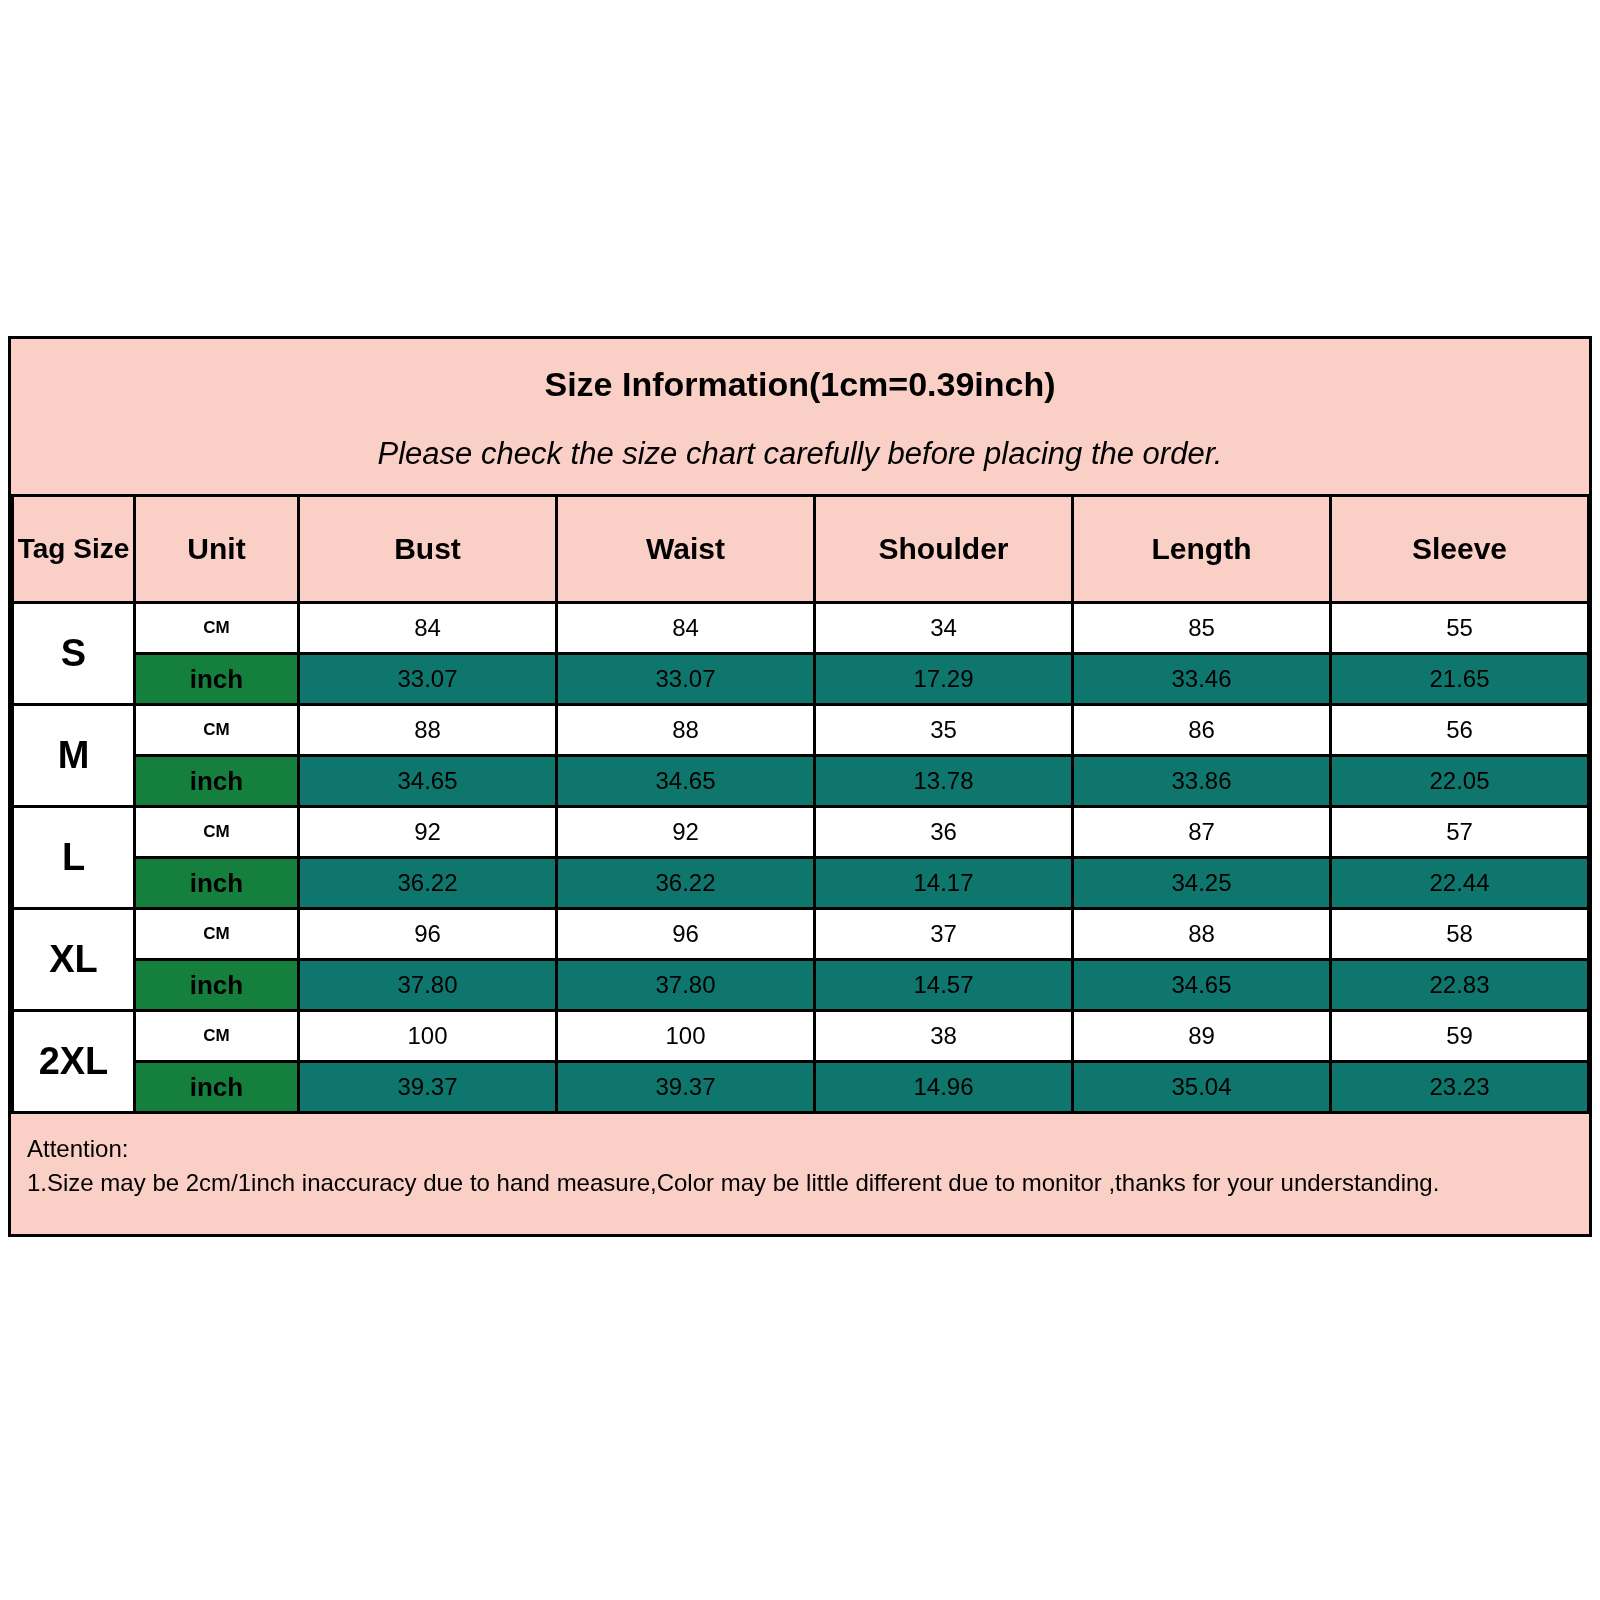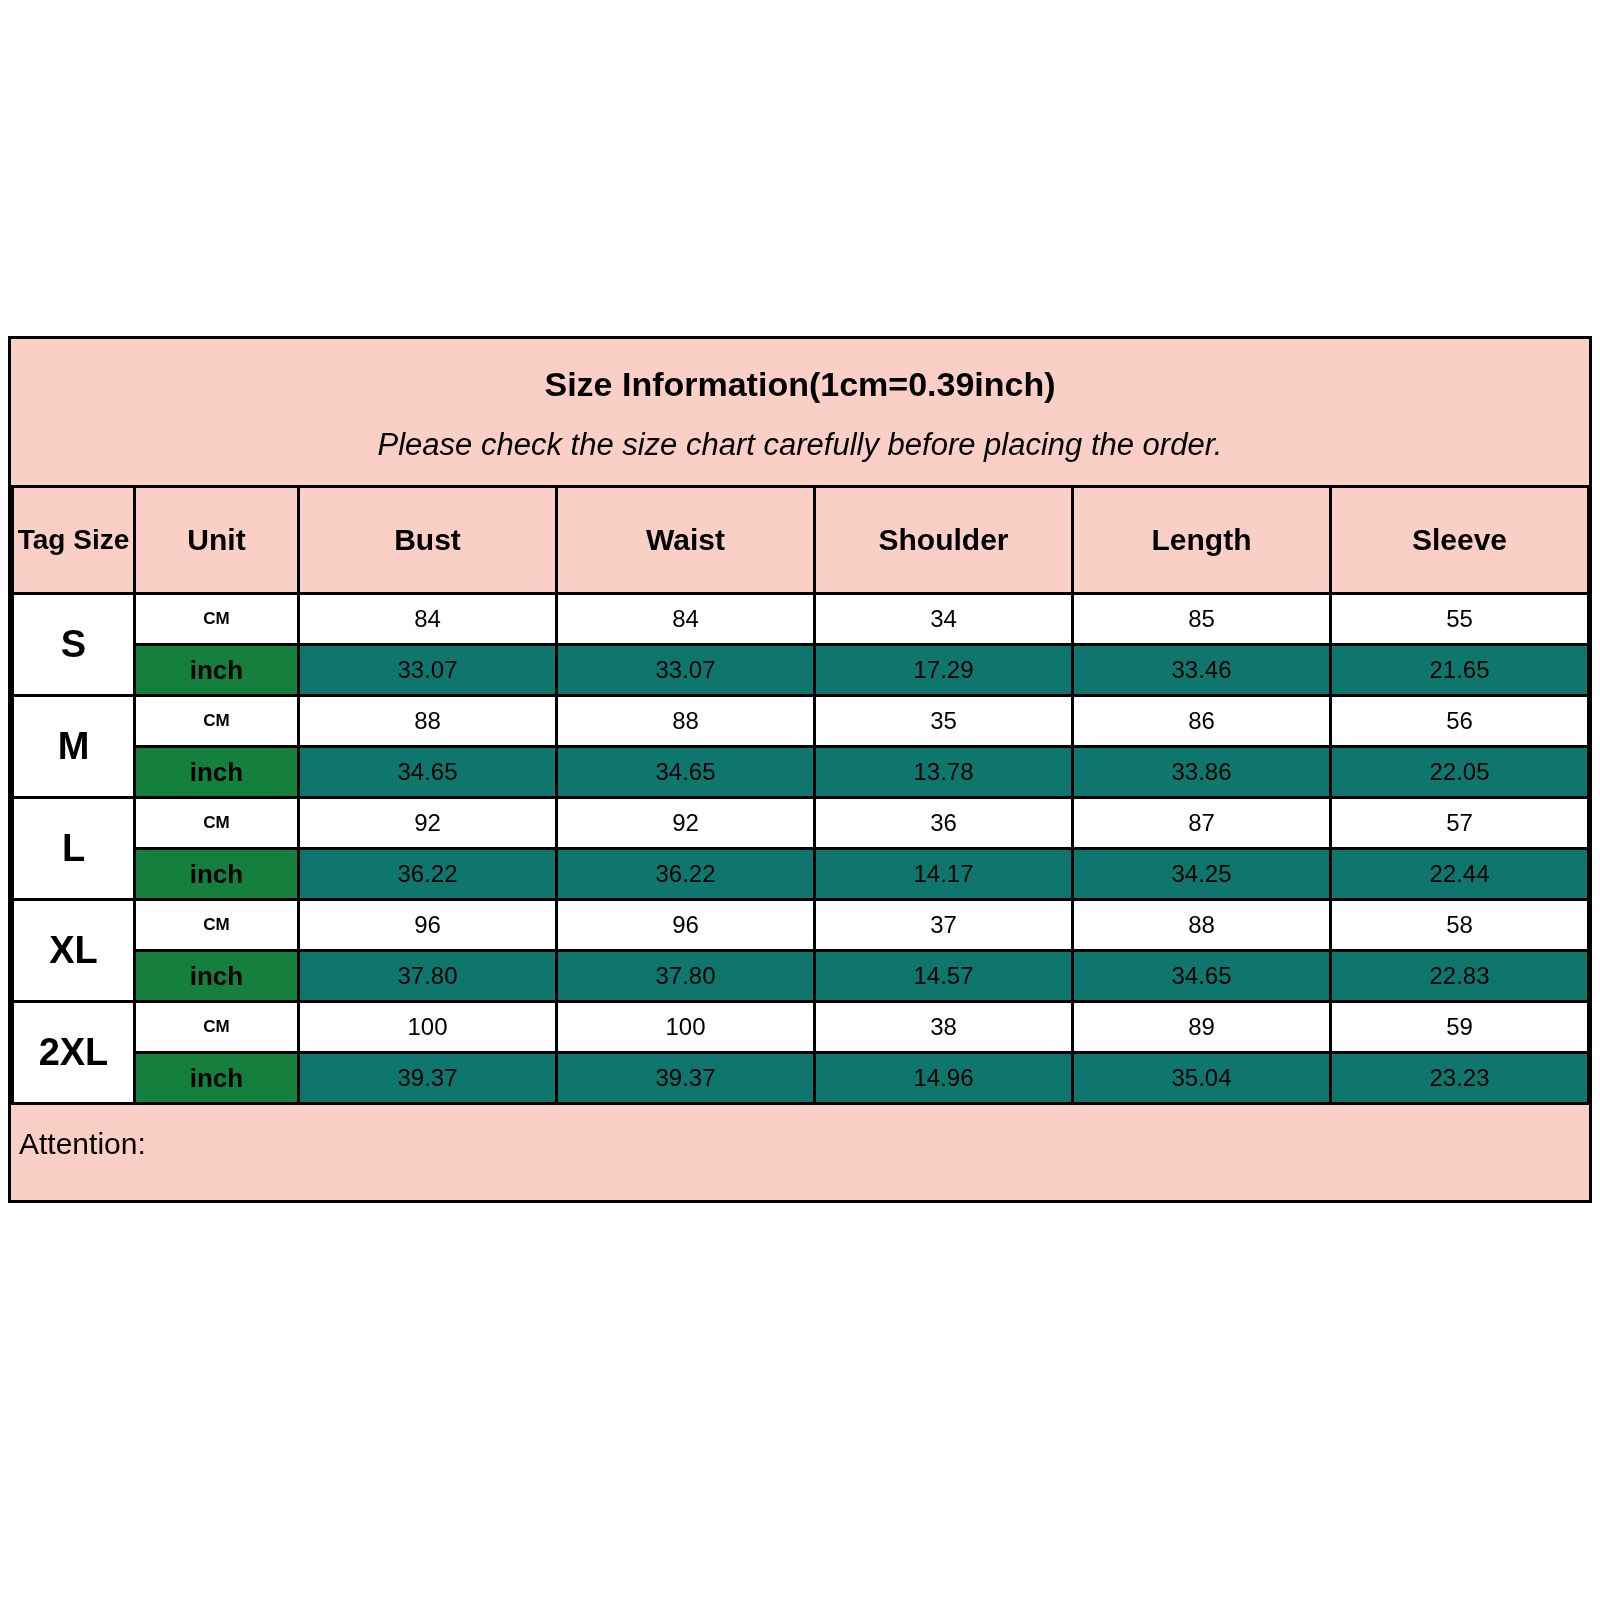--- a/index.html
+++ b/index.html
@@ -25,21 +25,21 @@
   }
   .head-block {
     padding: 26px 0 22px 0;
     text-align: center;
   }
   .title {
     font-size: 34px;
     font-weight: bold;
     color: #000000;
     letter-spacing: 0px;
-    margin-bottom: 23px;
+    margin-bottom: 32px;
   }
   .subtitle {
     font-size: 31px;
     color: #000000;
     font-style: italic;
   }
   table.size-table {
     border-collapse: collapse;
     width: 100%;
     table-layout: fixed;
@@ -82,22 +82,22 @@
   .valcell {
     background: #ffffff;
     font-size: 24px;
     height: 48px;
   }
   .valcell.inch {
     background: #0f766e;
   }
   .attention {
     background: #f9cfc6;
-    padding: 18px 14px 34px 8px;
-    font-size: 30px;
+    padding: 18px 14px 34px 16px;
+    font-size: 24px;
     color: #000000;
     line-height: 1.42;
   }
   .attention div { white-space: pre-wrap; }
 </style>
 </head>
 <body>
 
 <div id="chart-wrap">
 
@@ -215,15 +215,16 @@
         <td class="valcell inch">39.37</td>
         <td class="valcell inch">14.96</td>
         <td class="valcell inch">35.04</td>
         <td class="valcell inch">23.23</td>
       </tr>
     </tbody>
   </table>
 
   <div class="attention">
     <div>Attention:</div>
+    <div>1.Size may be 2cm/1inch inaccuracy due to hand measure,Color may be little different due to monitor ,thanks for your understanding.</div>
   </div>
 
 </div>
 
 </body></html>

